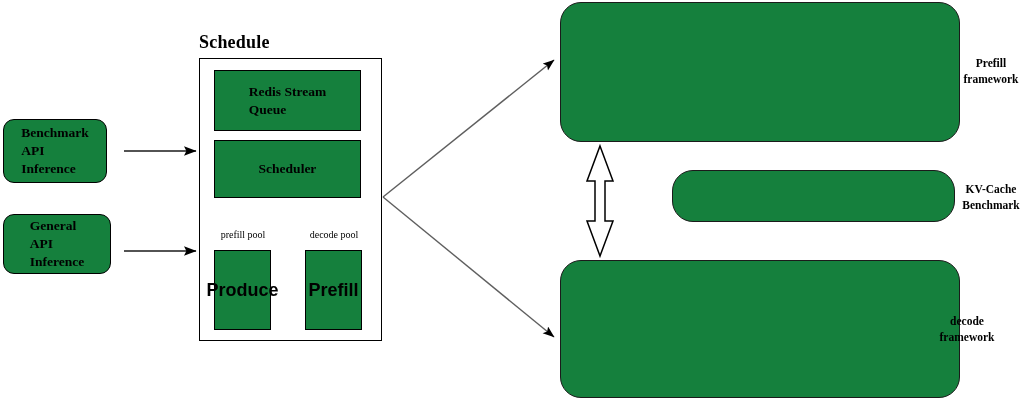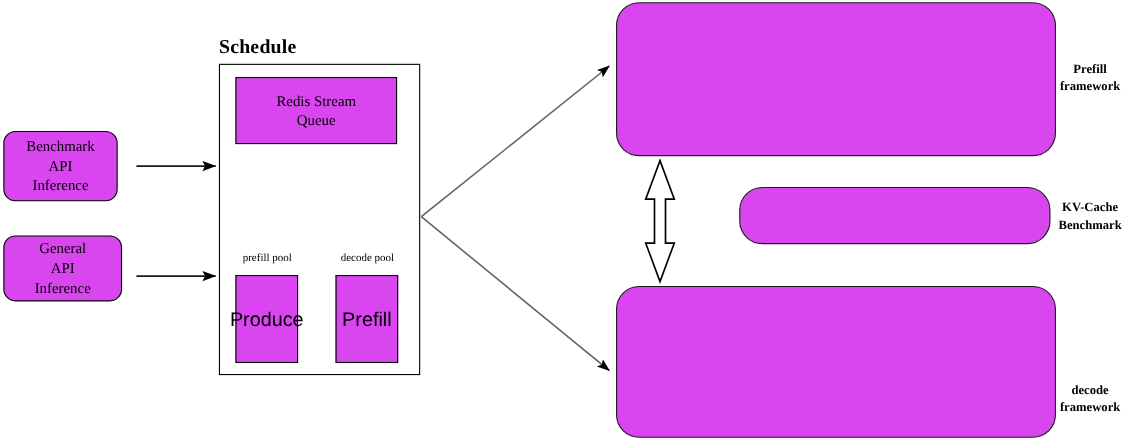--- a/index.html
+++ b/index.html
@@ -12,26 +12,27 @@
     width: 1021px;
     height: 401px;
     background: #ffffff;
     overflow: hidden;
     font-family: "Liberation Serif", "DejaVu Serif", serif;
   }
   .node {
     position: absolute;
     box-sizing: border-box;
     border: 1px solid #000000;
-    background: #d946ef;
+    background: #15803d;
     display: flex;
     align-items: center;
     justify-content: center;
-    text-align: center;
-    color: #000000;
+    text-align: left;
+    color: #000000;
+    font-weight: bold;
   }
   
   .io-box {
     border-radius: 11px;
     font-size: 13.5px;
     line-height: 1.32;
     font-family: "Liberation Serif", "DejaVu Serif", serif;
   }
   #node-benchmark-api { left: 3px;  top: 119px; width: 104px; height: 64px; }
   #node-general-api   { left: 3px;  top: 214px; width: 108px; height: 60px; }
@@ -96,21 +97,21 @@
     position: absolute;
     font-size: 11.5px;
     font-weight: bold;
     color: #000000;
     text-align: center;
     line-height: 1.35;
     white-space: nowrap;
   }
   #label-prefill-framework { left: 962px; top: 56px;  width: 58px; }
   #label-kvcache-transfer  { left: 962px; top: 182px; width: 58px; }
-  #label-decode-framework  { left: 962px; top: 314px; width: 58px; margin-top: 34px; }
+  #label-decode-framework  { left: 938px; top: 314px; width: 58px; }
 
   
   #connectors {
     position: absolute;
     left: 0; top: 0;
     width: 1021px;
     height: 401px;
     pointer-events: none;
   }
 </style>
@@ -139,20 +140,23 @@
 
   <div id="schedule-outer"></div>
 
   <div class="node" id="node-redis-queue">
     <div>
       <span>Redis Stream</span><br>
       <span>Queue</span>
     </div>
   </div>
 
+  <div class="node" id="node-scheduler">
+    <span>Scheduler</span>
+  </div>
 
   <div class="pool-label" id="label-prefill-pool">prefill pool</div>
   <div class="pool-label" id="label-decode-pool">decode pool</div>
 
   <div class="node pool-box" id="node-produce">
     <span>Produce</span>
   </div>
 
   <div class="node pool-box" id="node-consume">
     <span>Prefill</span>

